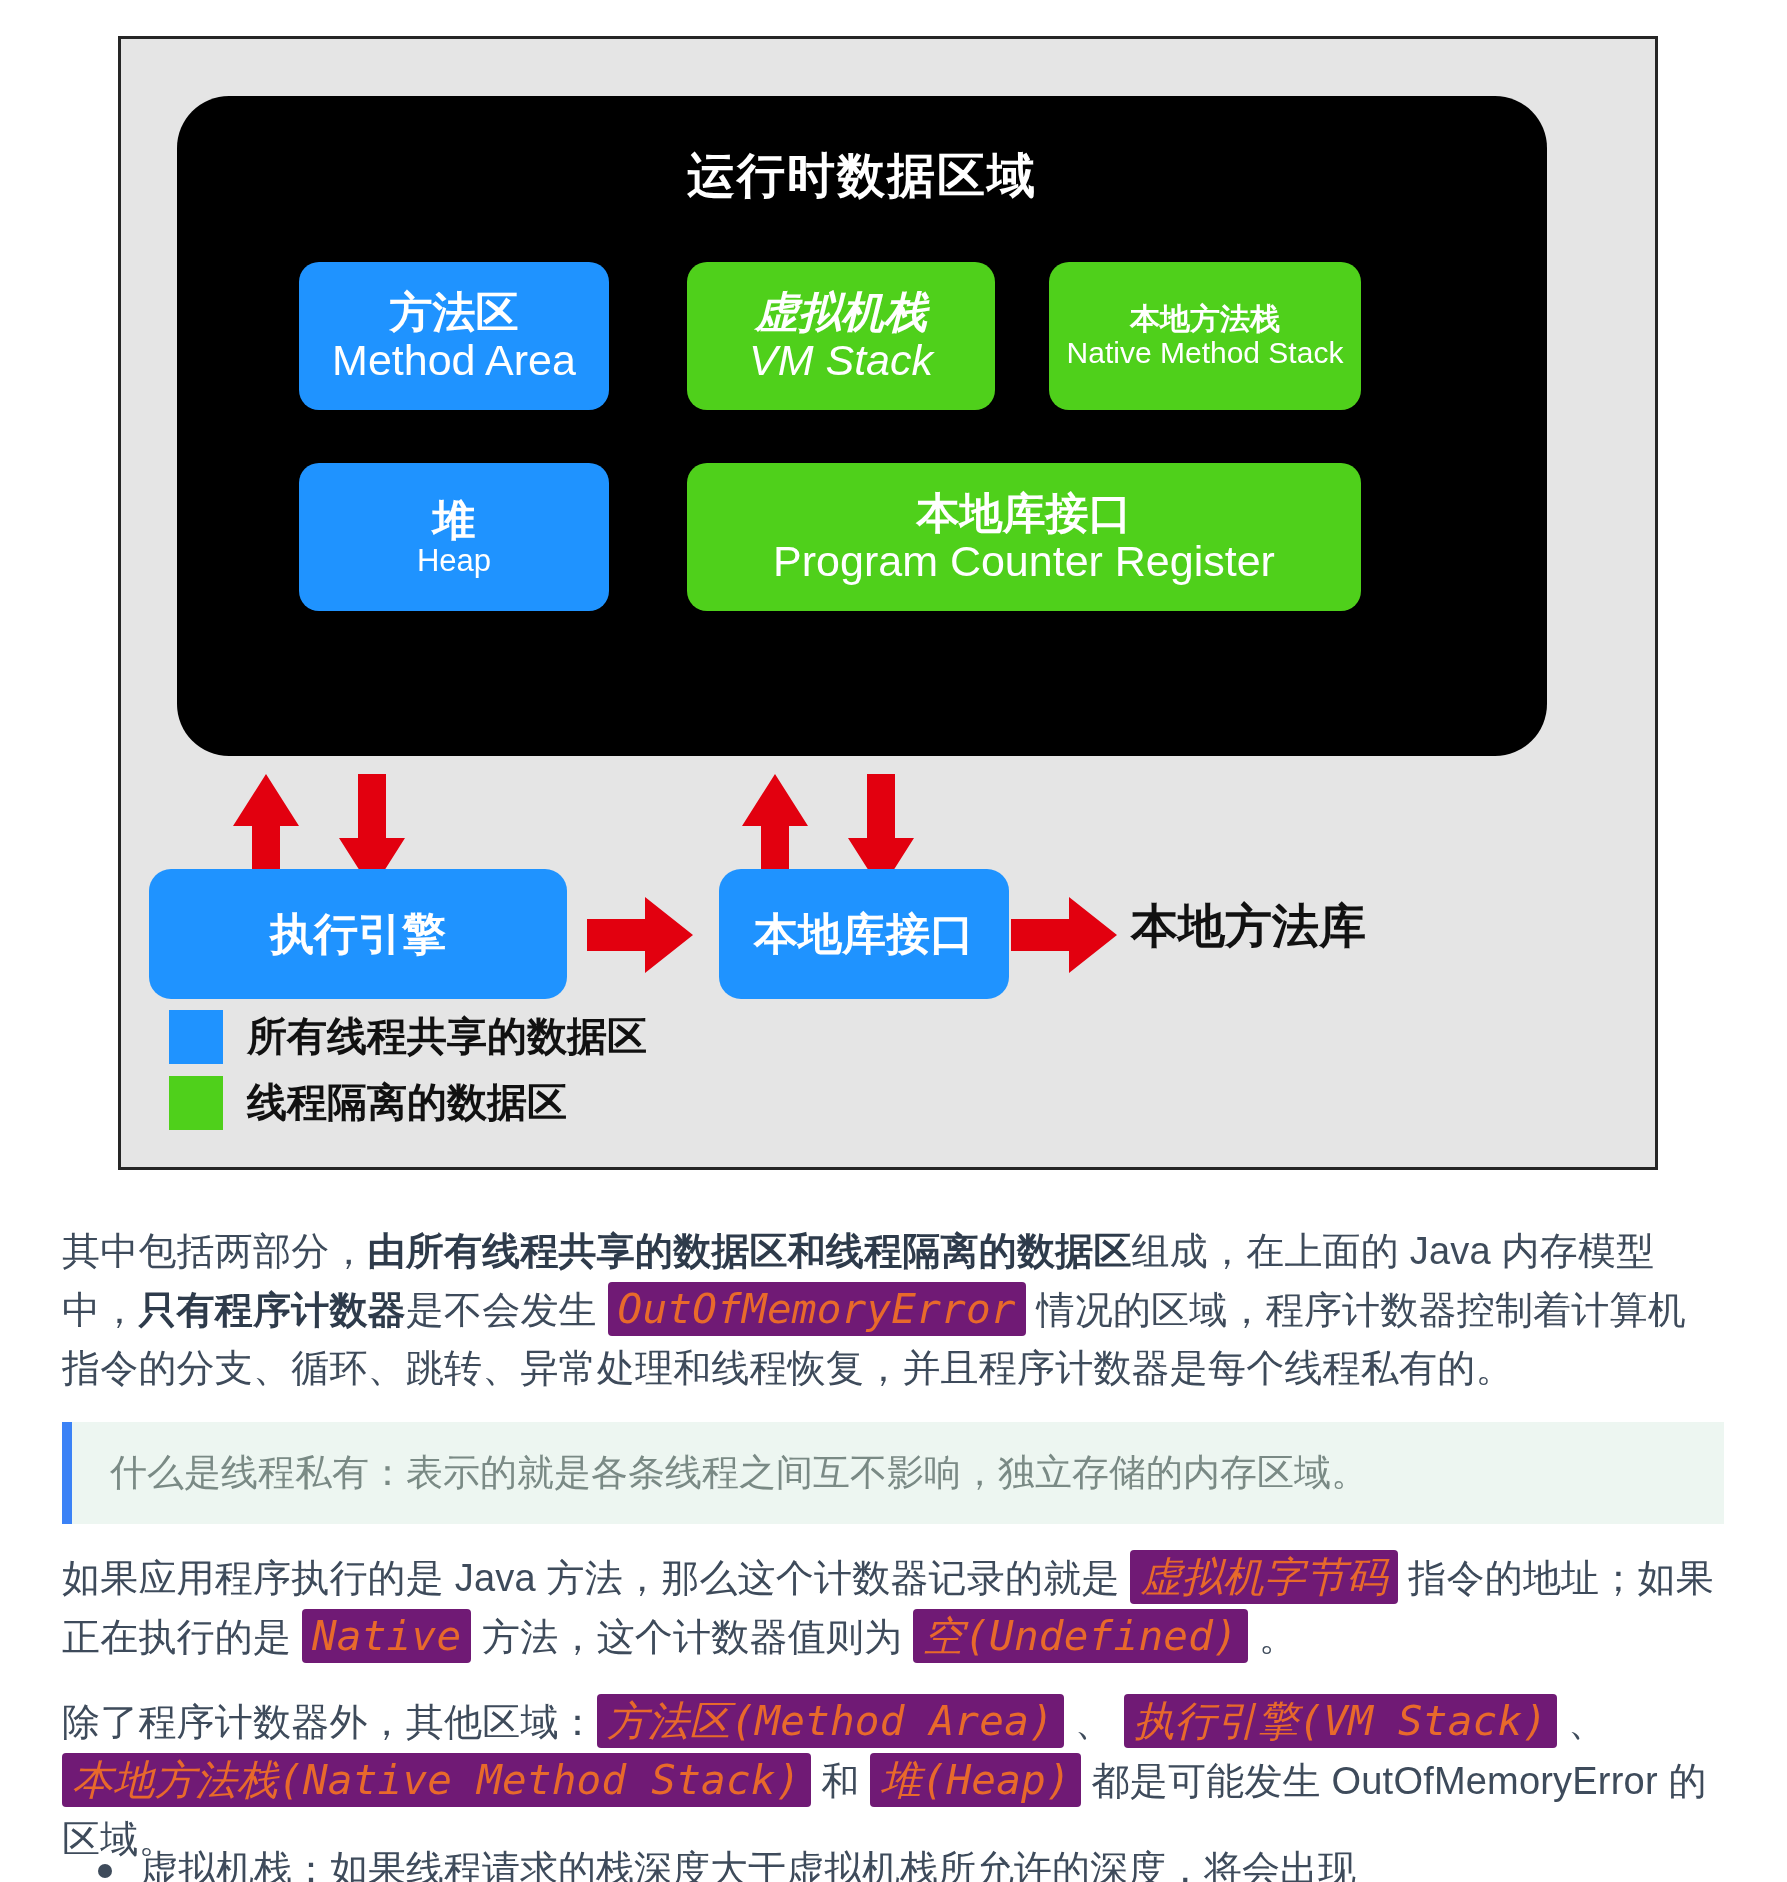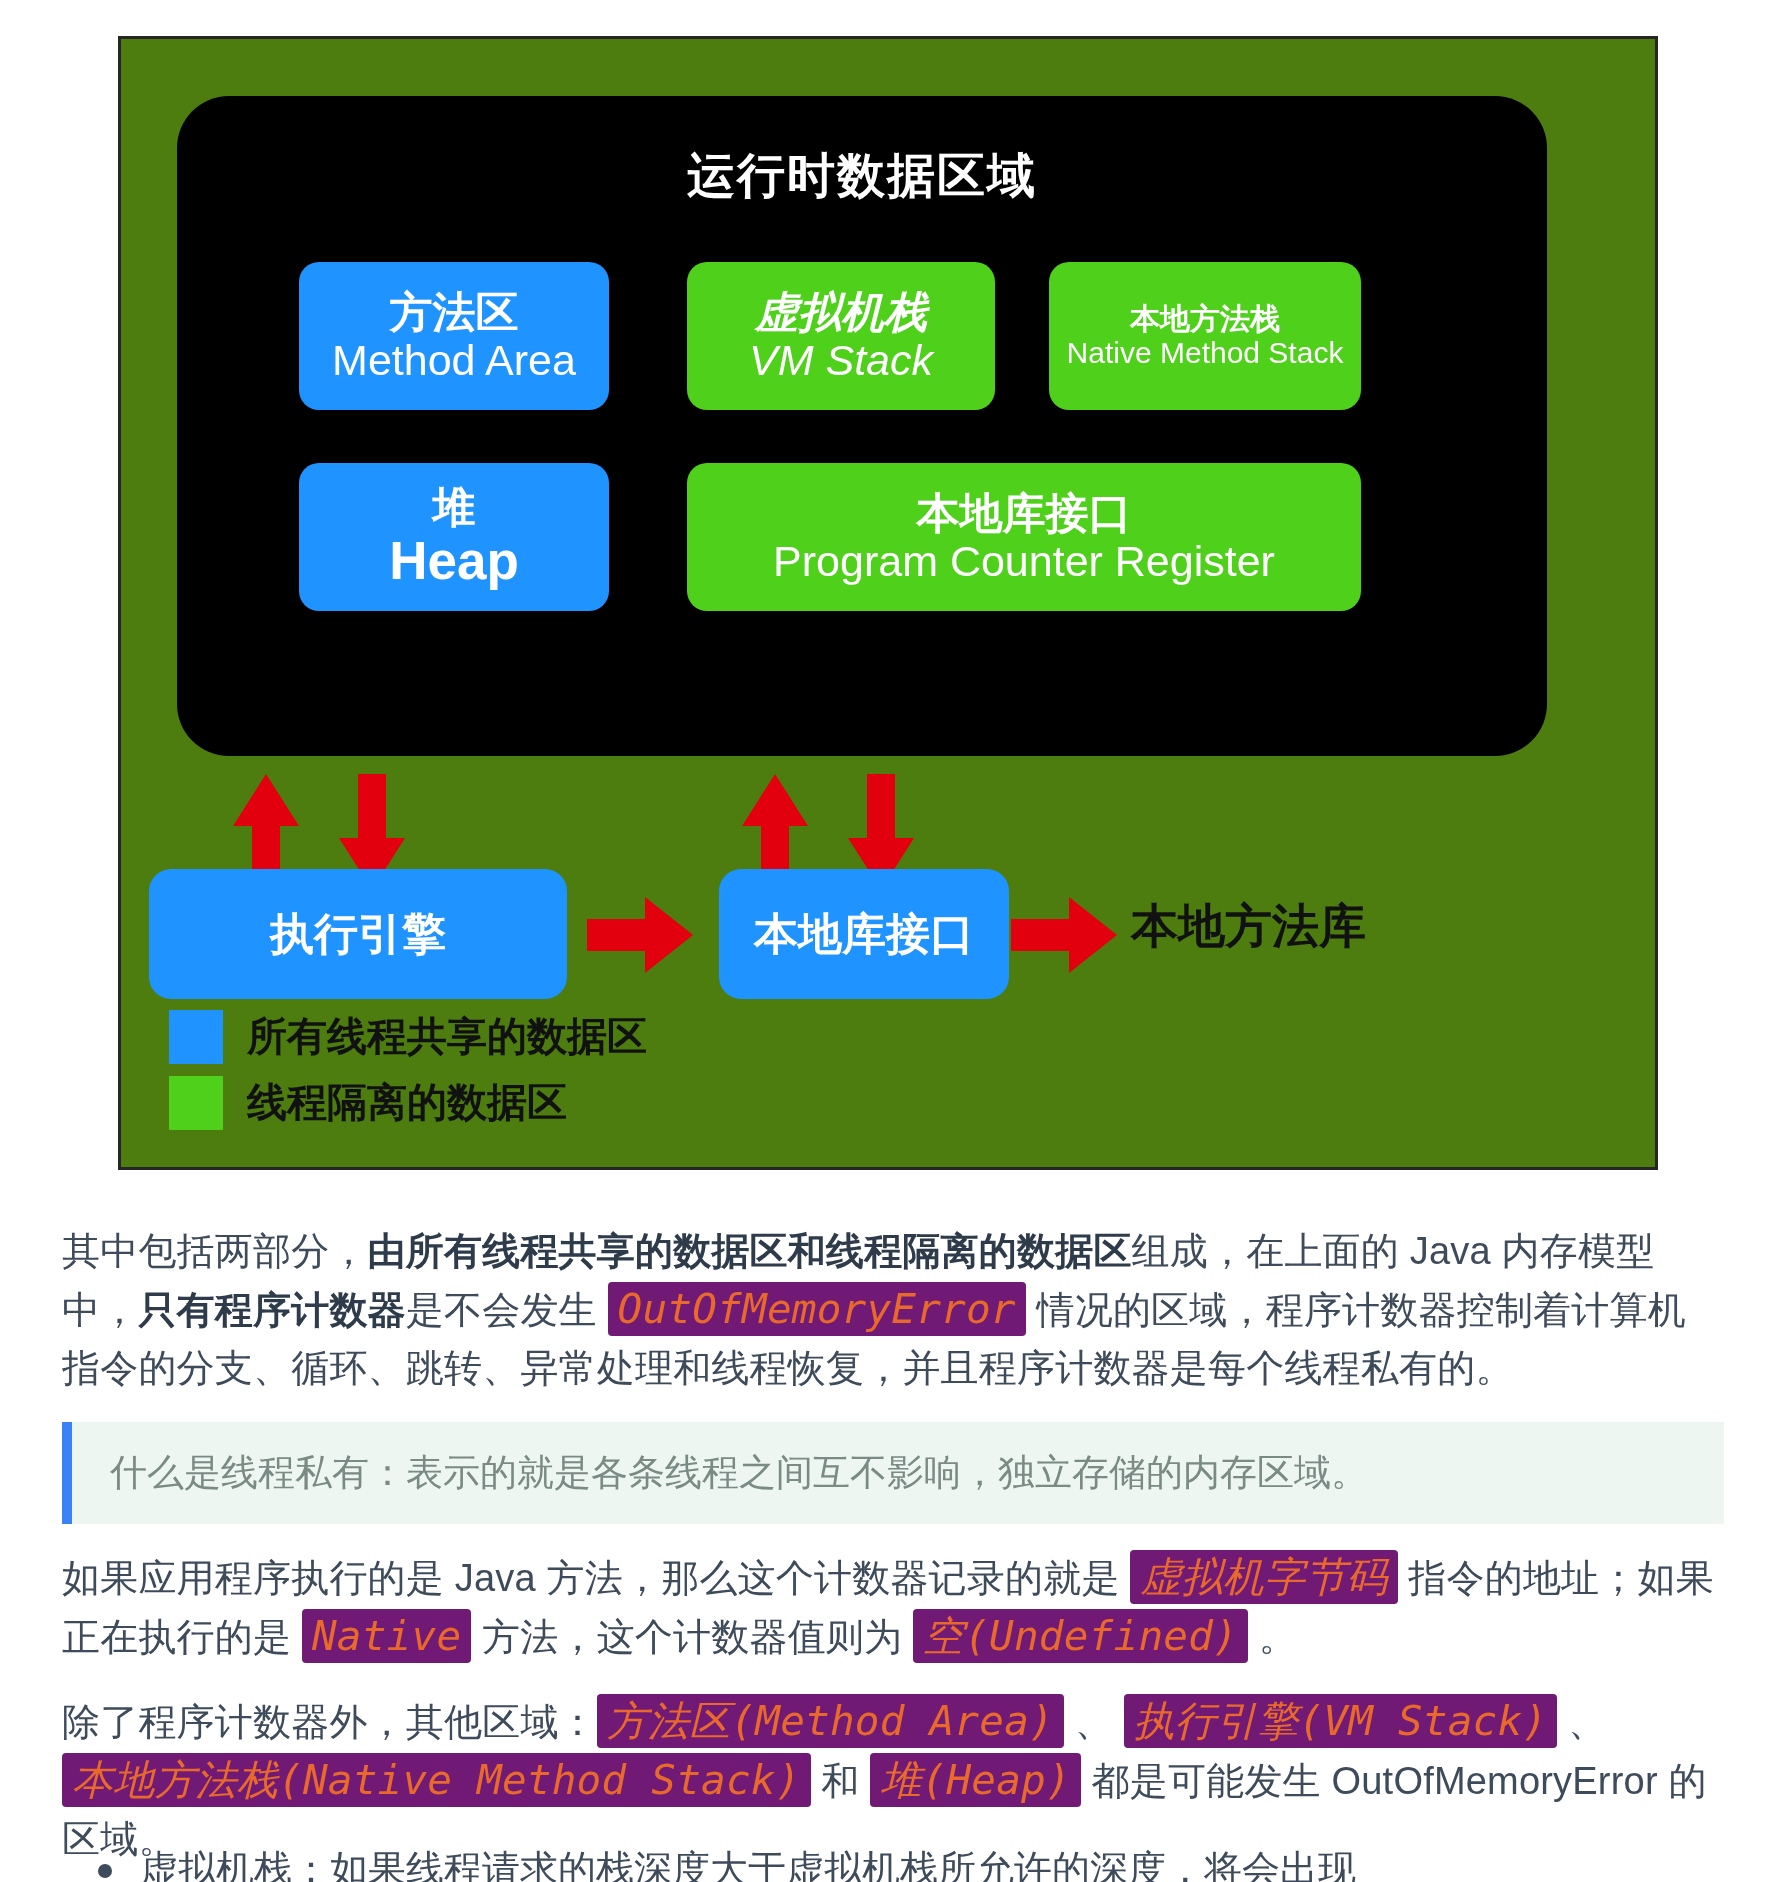--- a/index.html
+++ b/index.html
@@ -23,21 +23,21 @@
   }
 
   
   .figure-frame {
     position: absolute;
     left: 118px;
     top: 36px;
     width: 1540px;
     height: 1134px;
     border: 3px solid #262626;
-    background: #4d7c0f;
+    background: #e5e5e5;
     box-sizing: border-box;
   }
   .runtime-panel {
     position: absolute;
     left: 56px;
     top: 57px;
     width: 1370px;
     height: 660px;
     background: #000000;
     border-radius: 52px;
@@ -75,21 +75,21 @@
   #box-vm-stack   { left: 510px;  top: 166px; width: 308px; height: 148px; background: #4fd01b; font-style: italic; }
   #box-vm-stack .cn { font-size: 43px; }
   #box-vm-stack .en { font-size: 43px; }
 
   #box-native-stack { left: 872px; top: 166px; width: 312px; height: 148px; background: #4fd01b; }
   #box-native-stack .cn { font-size: 30px; }
   #box-native-stack .en { font-size: 30px; line-height: 1.18; }
 
   #box-heap { left: 122px; top: 367px; width: 310px; height: 148px; background: #1f93ff; }
   #box-heap .cn { font-size: 43px; }
-  #box-heap .en { font-size: 53px; font-weight: bold; }
+  #box-heap .en { font-size: 31px; }
 
   #box-pc { left: 510px; top: 367px; width: 674px; height: 148px; background: #4fd01b; }
   #box-pc .cn { font-size: 43px; }
   #box-pc .en { font-size: 43px; }
 
   
   .arrow-up, .arrow-down {
     position: absolute;
     width: 66px;
     height: 116px;

